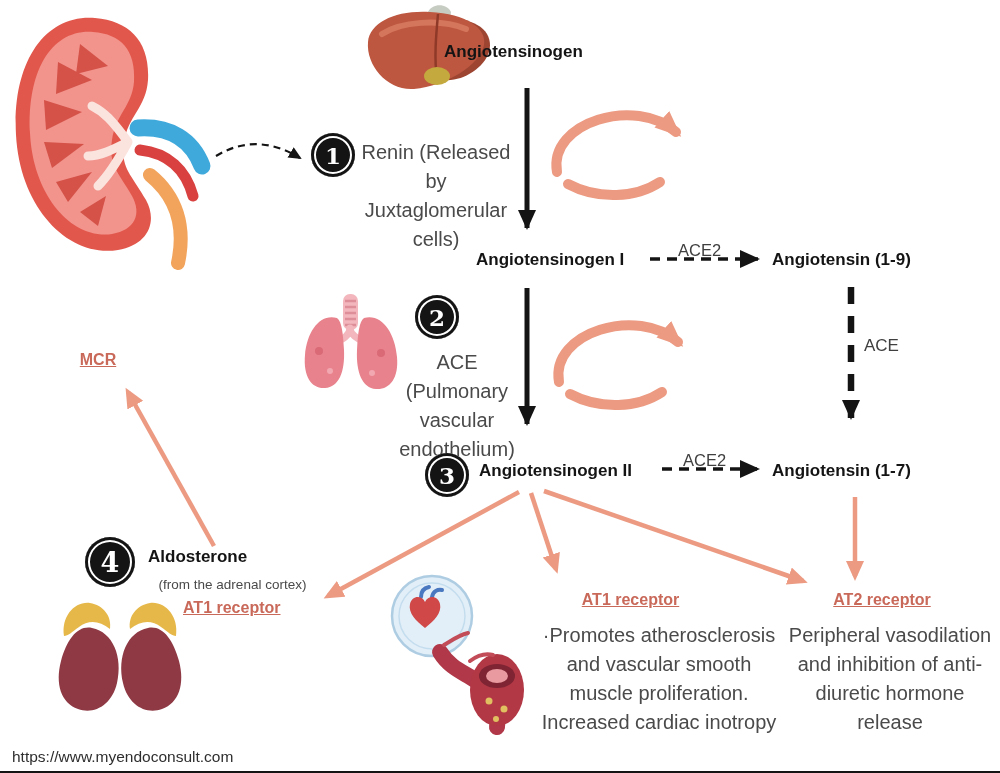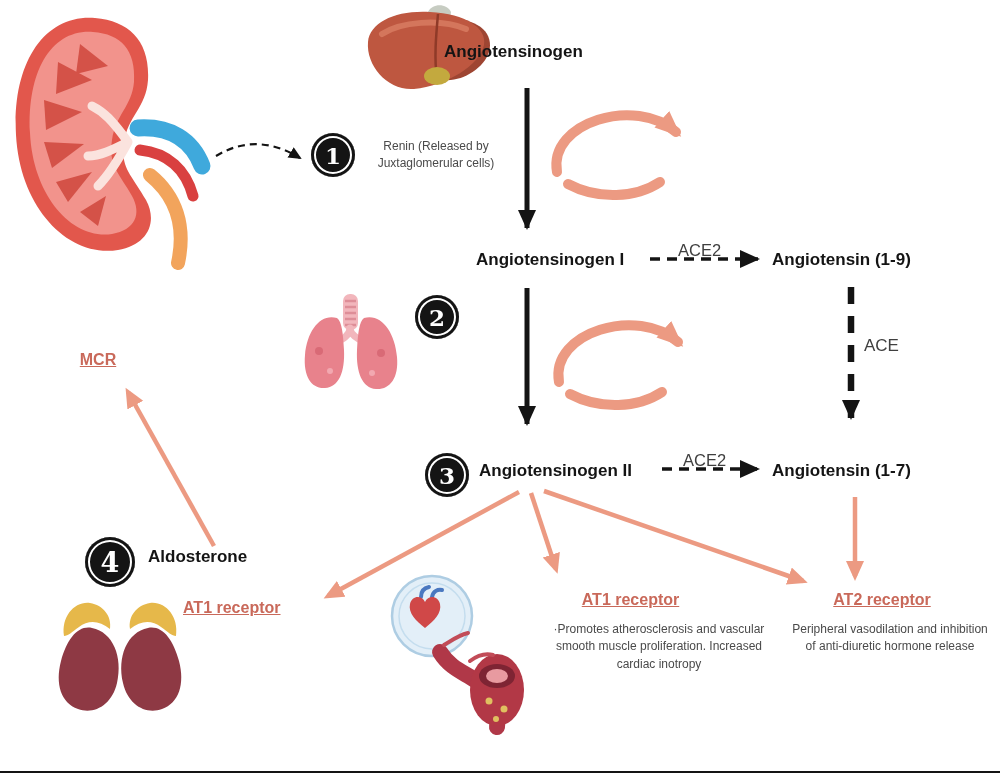--- a/index.html
+++ b/index.html
@@ -10,21 +10,21 @@
   }
   html,body{margin:0;padding:0;background:#ffffff;}
   #stage{
     position:relative;width:1000px;height:773px;background:#ffffff;
     font-family:"Liberation Sans", sans-serif;overflow:hidden;
   }
   #art{position:absolute;left:0;top:0;}
   .abs{position:absolute;}
   .node{font-weight:700;color:var(--ink);font-size:17px;white-space:nowrap;}
   .enzyme{color:#3f3f3f;font-size:16.5px;white-space:nowrap;margin-top:10px;}
-  .note{color:var(--gray-text);font-size:12px;line-height:1.45;text-align:center;}
+  .note{color:var(--gray-text);font-size:20px;line-height:1.45;text-align:center;}
   .receptor{color:var(--salmon-dark);font-weight:700;font-size:16px;text-align:center;white-space:nowrap;text-decoration:underline;}
   .stepnum{
     background:var(--ink);color:#fff;border-radius:50%;
     display:flex;align-items:center;justify-content:center;
     box-shadow:inset 0 0 0 3px var(--ink), inset 0 0 0 5px #ffffff;
     font-family:"DejaVu Serif", serif;font-weight:700;
   }
   .stepnum.s44{width:44px;height:44px;font-size:23px;}
   .stepnum.s50{width:50px;height:50px;font-size:27px;}
   .stroke-black{stroke:var(--ink);}
@@ -155,36 +155,39 @@
   <div class="abs note" style="left:352px;top:138px;width:168px;">Renin (Released by Juxtaglomerular cells)</div>
 
   <div class="abs node" style="left:476px;top:250px;">Angiotensinogen I</div>
   <div class="abs enzyme" style="left:678px;top:231px;">ACE2</div>
   <div class="abs node" style="left:772px;top:250px;">Angiotensin (1-9)</div>
   <div class="abs enzyme" style="left:864px;top:326px;font-size:17px;">ACE</div>
 
   <div class="abs stepnum s44" style="left:415px;top:295px;">
     <span>2</span>
   </div>
+  <div class="abs note" style="left:398px;top:348px;width:118px;">ACE (Pulmonary vascular endothelium)</div>
 
   <div class="abs stepnum s44" style="left:425px;top:453px;">
     <span>3</span>
   </div>
   <div class="abs node" style="left:479px;top:461px;">Angiotensinogen II</div>
   <div class="abs enzyme" style="left:683px;top:441px;">ACE2</div>
   <div class="abs node" style="left:772px;top:461px;">Angiotensin (1-7)</div>
 
   <div class="abs receptor" style="left:58px;top:351px;width:80px;">MCR</div>
 
   <div class="abs stepnum s50" style="left:85px;top:537px;">
     <span>4</span>
   </div>
   <div class="abs node" style="left:148px;top:547px;">Aldosterone</div>
+  <div class="abs note" style="left:140px;top:575px;width:185px;font-size:13.5px;">(from the adrenal cortex)</div>
   <div class="abs receptor" style="left:183px;top:599px;">AT1 receptor</div>
 
   <div class="abs receptor" style="left:553px;top:591px;width:155px;">AT1 receptor</div>
   <div class="abs note" style="left:541px;top:621px;width:236px;">·Promotes atherosclerosis and vascular smooth muscle proliferation. Increased cardiac inotropy</div>
 
   <div class="abs receptor" style="left:802px;top:591px;width:160px;">AT2 receptor</div>
   <div class="abs note" style="left:786px;top:621px;width:208px;">Peripheral vasodilation and inhibition of anti-diuretic hormone release</div>
 
+  <div class="abs" id="footer-url" style="left:12px;top:748px;">https://www.myendoconsult.com</div>
   <div id="bottom-rule"></div>
 </div>
 
 </body></html>

